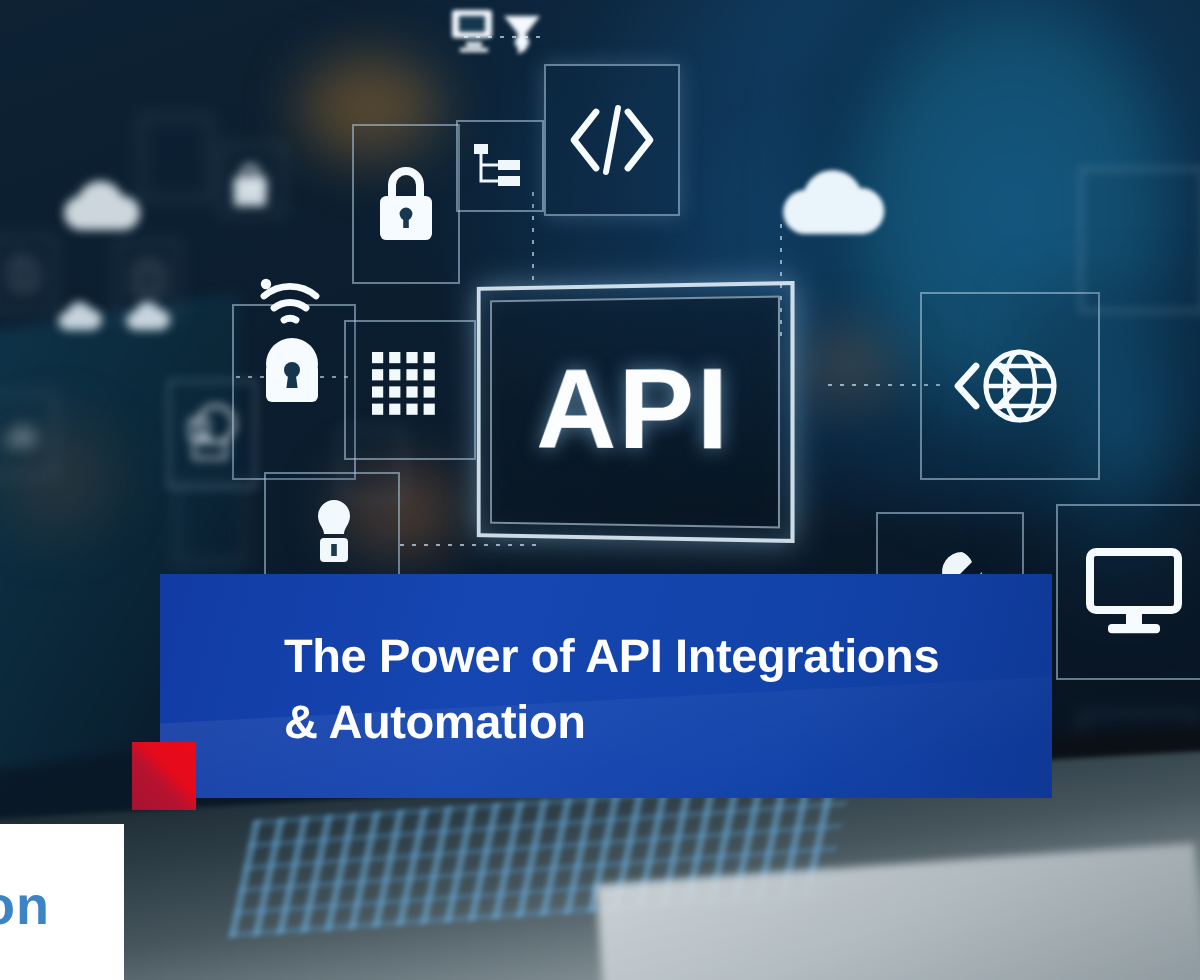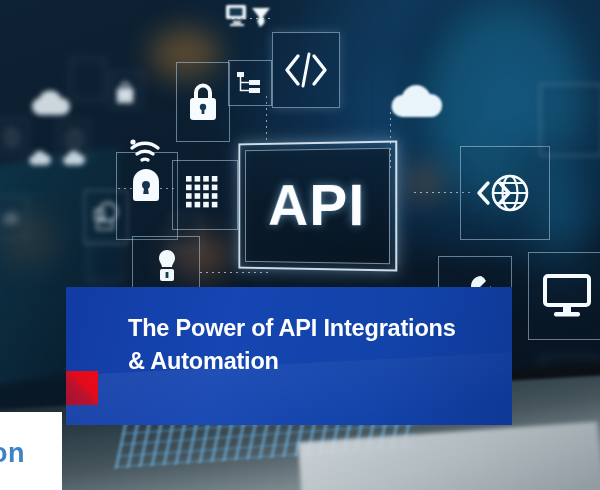--- a/index.html
+++ b/index.html
@@ -155,22 +155,22 @@
     letter-spacing: 1px;
     color: #fbfdff;
     text-shadow: 0 0 10px rgba(150,205,245,0.55);
     line-height: 1;
     transform: translateY(-1px);
   }
 
   
   .banner {
     position: absolute;
-    left: 66px; top: 287px;
-    width: 446px; height: 138px;
+    left: 80px; top: 287px;
+    width: 446px; height: 112px;
     background: linear-gradient(105deg, #123ba3 0%, #1546b2 35%, #1243a9 70%, #0f3896 100%);
     overflow: hidden;
   }
   .banner::after {
     content: "";
     position: absolute;
     left: -10%; top: 55%;
     width: 130%; height: 60%;
     background: linear-gradient(170deg, rgba(255,255,255,0.07) 0%, rgba(255,255,255,0) 70%);
     transform: rotate(-3deg);

